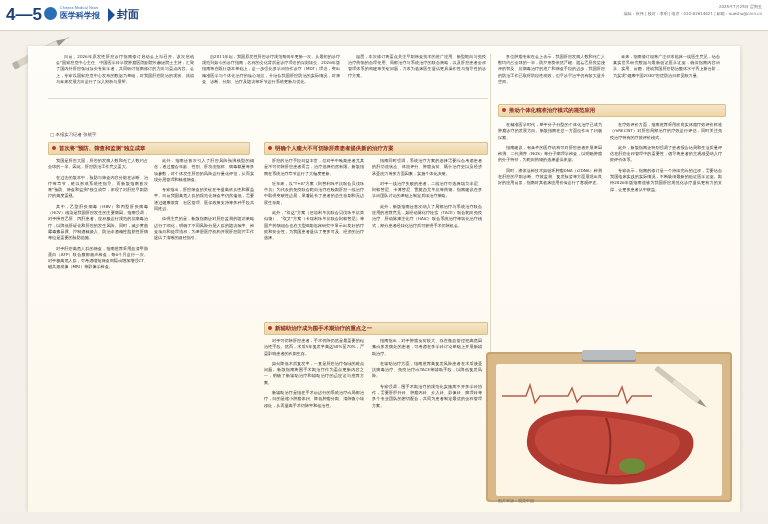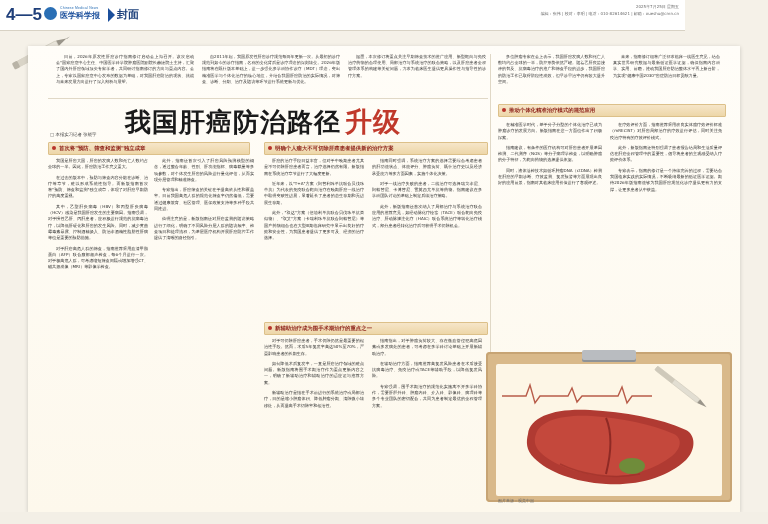--- a/index.html
+++ b/index.html
@@ -9,21 +9,21 @@
     font-family:"Liberation Sans", sans-serif;
     overflow:hidden;
     position:relative;
   }
   .page{
     position:absolute;left:0;top:0;width:768px;height:524px;
     background:#f5f1e8;
   }
   
   .topbar{
-    position:absolute;left:0;top:0;width:685px;height:30px;
+    position:absolute;left:0;top:0;width:768px;height:30px;
     background:#ffffff;
     border-bottom:1px solid #d8d2c4;
   }
   .pagenum{
     position:absolute;left:6px;top:5px;
     font-size:17px;font-weight:bold;color:#1f3f7a;
     letter-spacing:0px;
   }
   .masthead{
     position:absolute;left:44px;top:6px;
@@ -222,23 +222,20 @@
       <p style="margin:0 0 4px 0;text-indent:8px;">日前，2026年原发性肝癌诊疗指南修订启动会上海召开。该次启动会"国家癌症中心主任、中国医学科学院肿瘤医院副院长赫捷院士主持，汇聚了国内外肝癌领域顶尖专家学者，共同研讨指南修订的方向与重点内容。会上，专家以国家癌症中心发布的数据为基础，对我国肝癌防治的现状、挑战与未来发展方向进行了深入剖析与展望。</p>
       <p style="margin:0 0 4px 0;text-indent:8px;">自2011年起，我国原发性肝癌诊疗规范每两年更新一次。从最初的诊疗规范到如今的诊疗指南，名称的变化背后是诊疗理念的深刻转变。2026年版指南将在既往版本基础上，进一步强化多学科协作诊疗（MDT）理念，突出精准医学与个体化治疗的核心地位，并结合我国肝癌防治的实际情况，对筛查、诊断、分期、治疗及随访等环节进行系统更新与优化。</p>
       <p style="margin:0;text-indent:8px;">据悉，本次修订将重点关注早期筛查技术的推广应用、新型靶向与免疫治疗药物的合理使用、局部治疗与系统治疗的联合策略，以及肝癌患者全程管理体系的构建等关键问题，力求为临床医生提供更具操作性与指导性的诊疗方案。</p>
     </div>
 
     <div class="lead-right">
       <p style="margin:0 0 4px 0;text-indent:8px;">多位肿瘤专家在会上表示，我国肝癌发病人数和死亡人数均约占全球的一半，防控形势依然严峻。随着乙肝疫苗接种的普及、抗病毒治疗的推广和筛查手段的进步，我国肝癌的防治工作已取得阶段性成效，但早诊早治率仍有较大提升空间。</p>
       <p style="margin:0;text-indent:8px;">未来，指南修订组将广泛征求临床一线医生意见，结合真实世界研究数据与最新循证医学证据，确保指南内容科学、实用、前瞻，推动我国肝癌防治整体水平再上新台阶，为实现"健康中国2030"癌症防治目标贡献力量。</p>
     </div>
 
-    <div class="headline">
-      <span class="h1">我国肝癌防治路径</span><span class="h1b">升级</span>
-    </div>
 
     <div class="byline">□ 本报实习记者 张晓宇</div>
 
     <div class="ribbon" style="left:20px;top:96px;width:200px;">
       <span class="dot"></span>
       <span class="rtxt">首次将"预防、筛查和监测"独立成章</span>
     </div>
     <div class="colbody" style="left:20px;top:112px;width:100px;height:340px;overflow:hidden;">
       <p>我国是肝癌大国，肝癌的发病人数和死亡人数约占全球的一半。因此，肝癌防治工作意义重大。</p>
       <p>在过去的版本中，预防与筛查内容分散在诊断、治疗等章节，难以形成系统性指导。而新版指南首次将"预防、筛查和监测"独立成章，体现了对肝癌早期防控的高度重视。</p>

